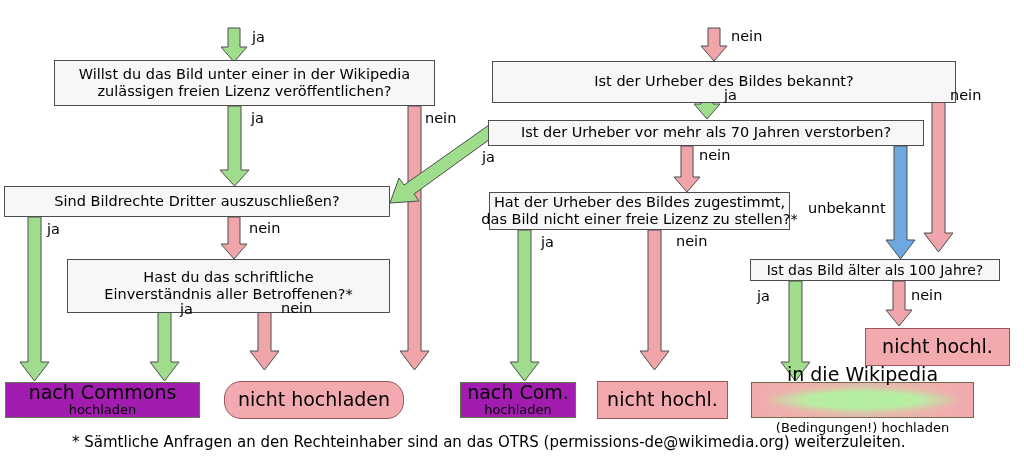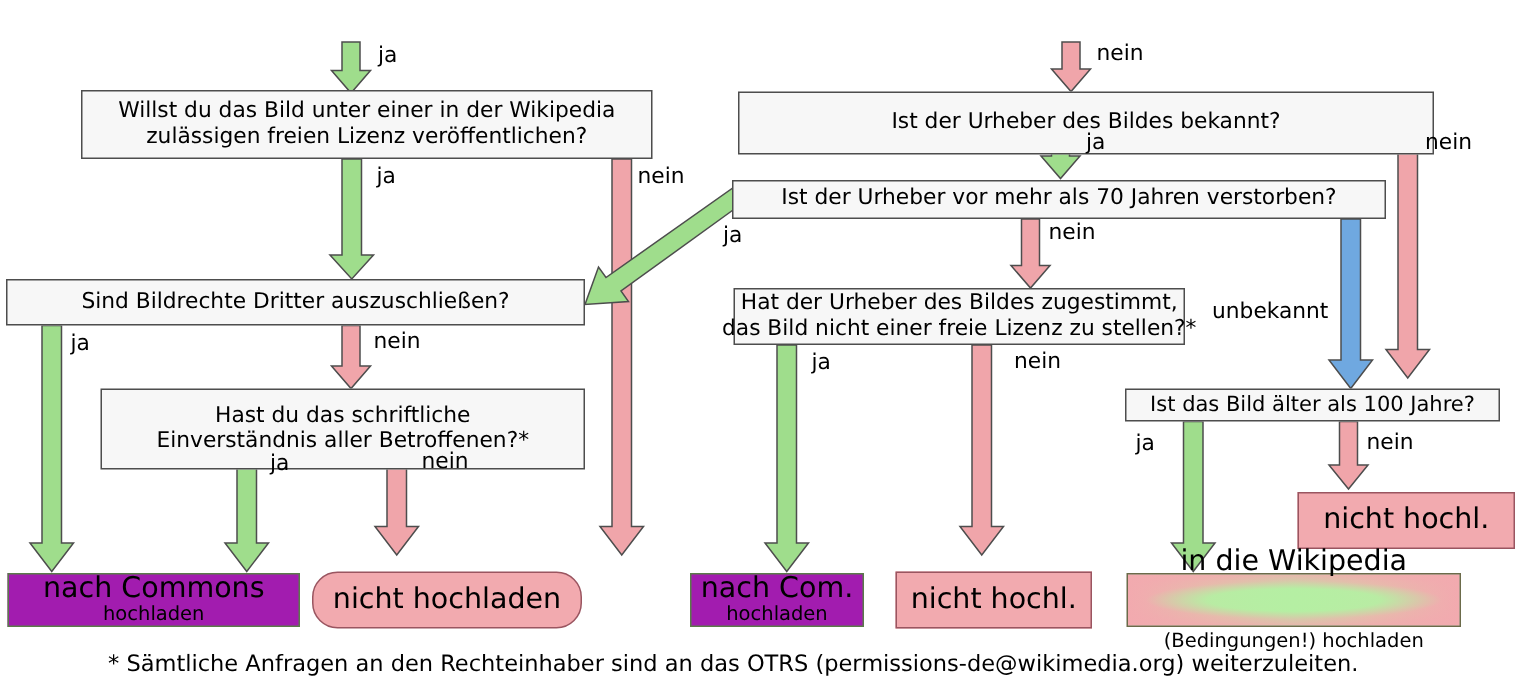--- a/index.html
+++ b/index.html
@@ -179,21 +179,21 @@
 
   <div class="node terminal red" style="left:865px; top:328px; width:145px; height:38px;">
     <span class="line">nicht hochl.</span>
   </div>
 
   <div class="node terminal green" style="left:5px; top:382px; width:195px; height:36px;">
     <span class="line">nach Commons</span>
     <span class="line sub">hochladen</span>
   </div>
 
-  <div class="node terminal red" style="left:208px; top:381px; width:180px; height:38px;border-radius:17px;">
+  <div class="node terminal red" style="left:224px; top:381px; width:180px; height:38px;border-radius:17px;">
     <span class="line">nicht hochladen</span>
   </div>
 
   <div class="node terminal green" style="left:460px; top:382px; width:116px; height:36px;">
     <span class="line">nach Com.</span>
     <span class="line sub">hochladen</span>
   </div>
 
   <div class="node terminal red" style="left:597px; top:381px; width:131px; height:38px;">
     <span class="line">nicht hochl.</span>

